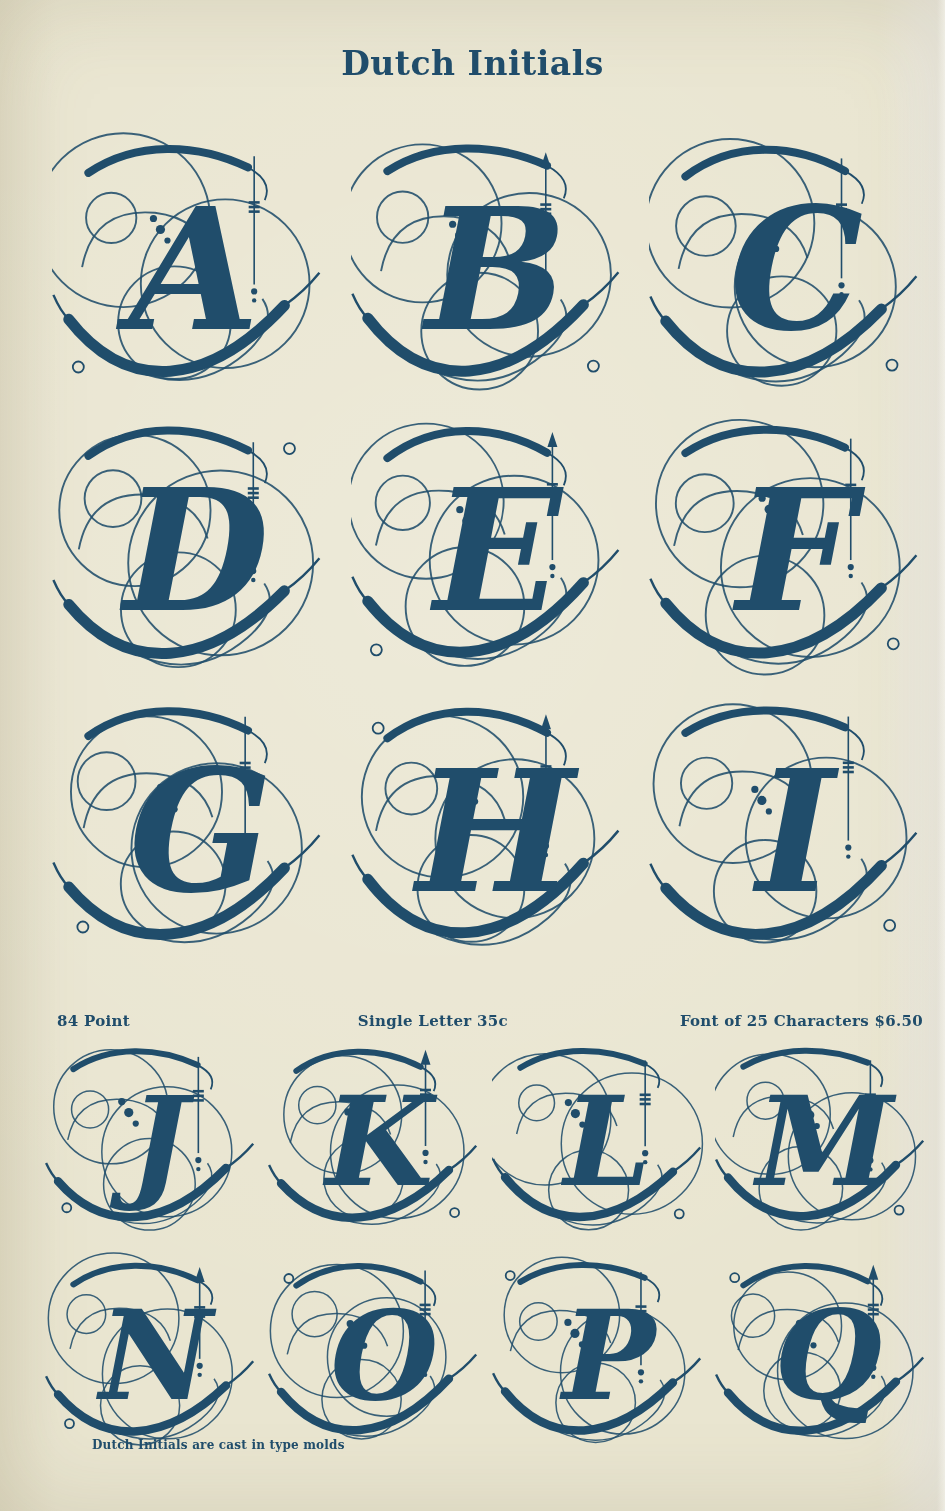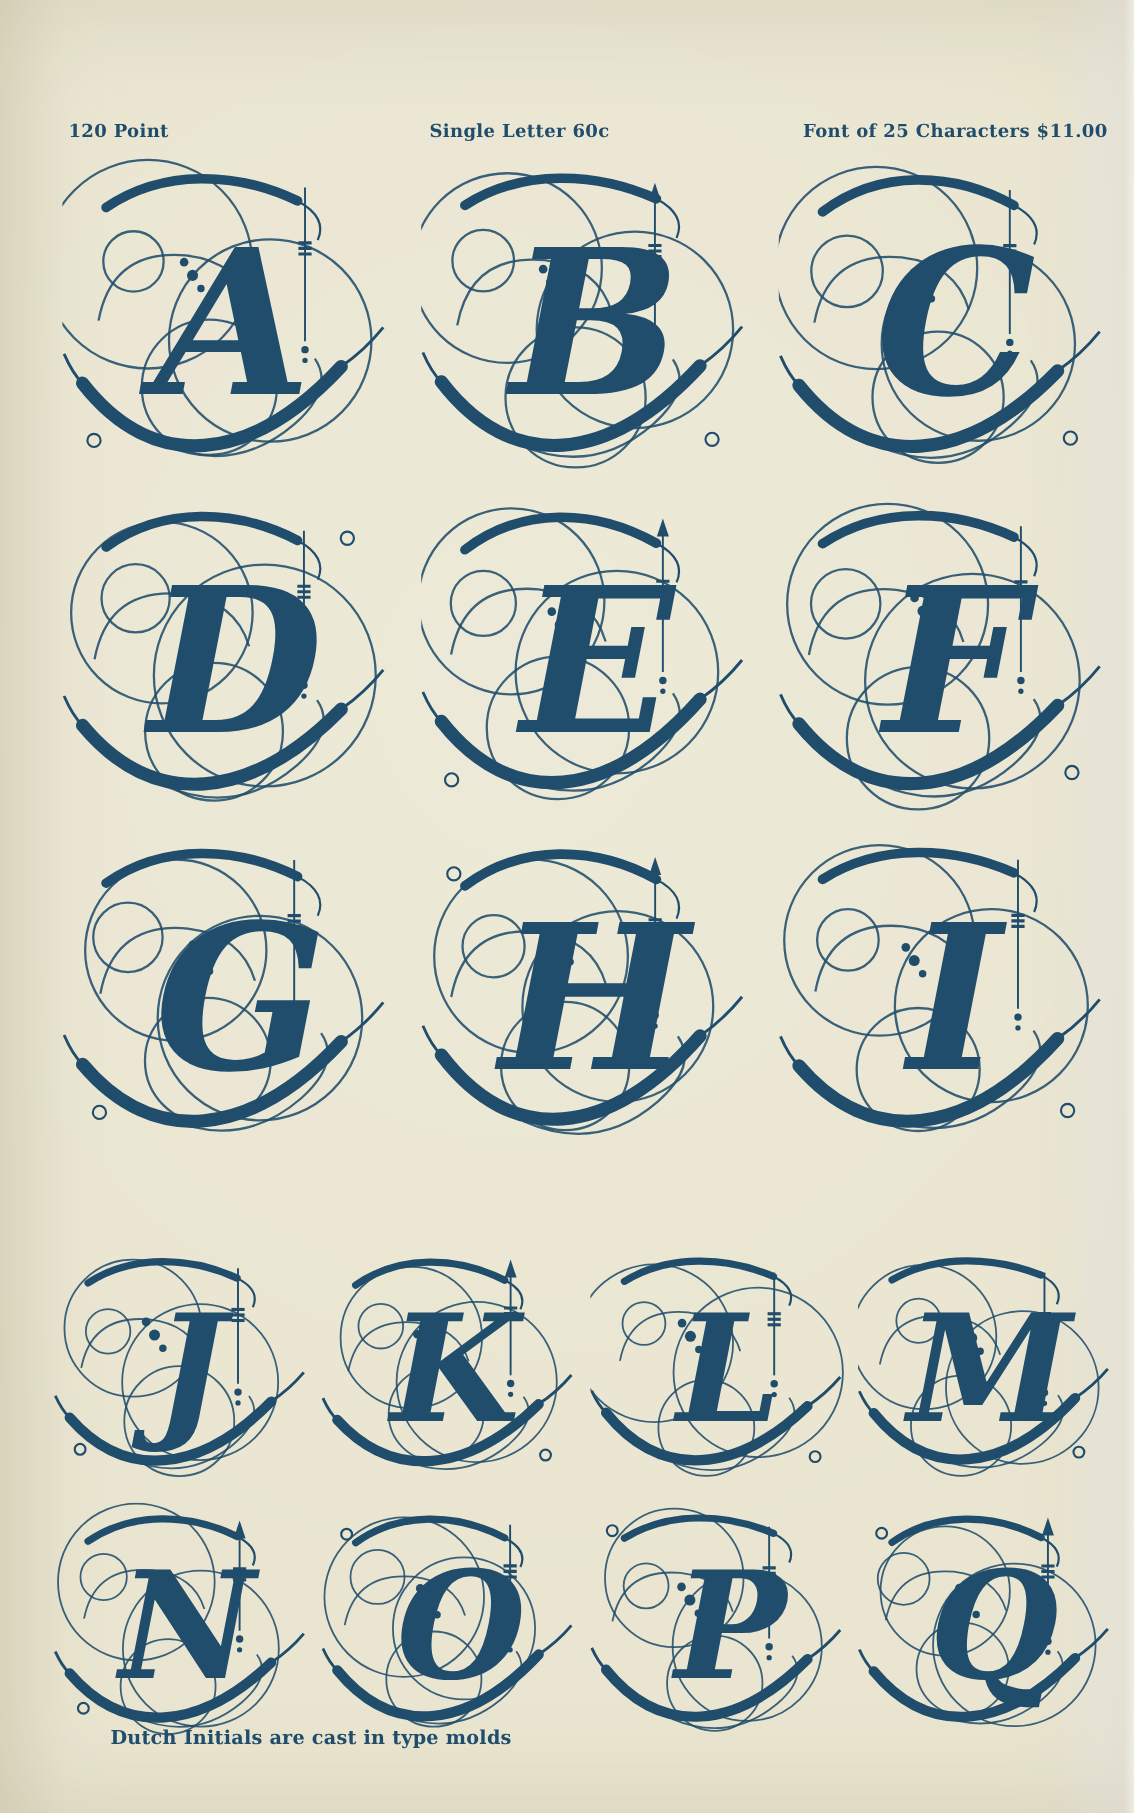--- a/index.html
+++ b/index.html
@@ -27,39 +27,35 @@
   .spec-header .mid{transform:translateX(28px);}
   .grid{position:absolute;}
   .grid-big{top:126px;left:52px;right:16px;}
   .grid-small{top:1032px;left:45px;right:12px;}
   .grid-row{display:flex;justify-content:space-between;align-items:center;}
   .grid-big .grid-row{height:281px;}
   .grid-small .grid-row{height:214px;}
   .cell{position:relative;line-height:0;}
   .footnote{
     position:absolute;left:92px;top:1438px;
-    font-size:16px;font-weight:700;letter-spacing:0.2px;text-align:center;
+    font-size:12px;font-weight:700;letter-spacing:0.2px;text-align:center;
   }
   .pagenum{
     position:absolute;left:0;right:0;top:1431px;text-align:center;
     font-size:20px;
   }
   .edge{position:absolute;top:0;right:0;width:8px;height:100%;
     background:linear-gradient(90deg, rgba(255,255,255,0) 0%, rgba(250,249,242,0.55) 100%);}
 </style>
 </head>
 <body>
 
 <div class="page">
-
-  <div class="spec-header first">
-    <span style="color: rgb(32, 77, 107);">120 Point</span>
-    <span class="mid" style="color: rgb(32, 77, 107);">Single Letter 60c</span>
-    <span style="color: rgb(32, 77, 107);">Font of 25 Characters $11.00</span>
-  </div>
+  <h1 class="title" style="color: rgb(32, 77, 107);">Dutch Initials</h1>
+
 
   <div class="grid grid-big">
       <div class="grid-row">
         <div class="cell"><svg width="280" height="272" viewBox="0 0 280 272" xmlns="http://www.w3.org/2000/svg">
             <circle cx="71.30432358197868" cy="89.15916515149176" r="86.91670685891062" fill="none" stroke="#204d6b" stroke-opacity="0.88" stroke-width="1.9"></circle>
             <circle cx="173.1747463485226" cy="152.74890537064525" r="84.35730363272131" fill="none" stroke="#204d6b" stroke-opacity="0.88" stroke-width="1.9"></circle>
             <circle cx="122.4571179154329" cy="191.67880297467113" r="56.29325603948906" fill="none" stroke="#204d6b" stroke-opacity="0.88" stroke-width="1.9"></circle>
             <circle cx="59.217509258538485" cy="86.85378673229367" r="25.135690183658156" fill="none" stroke="#204d6b" stroke-opacity="0.88" stroke-width="1.9"></circle>
             <path d="M 30.11271909251809,136.18402545712888 q 11.200000000000001,-59.84 72.8,-54.400000000000006 q 44.800000000000004,5.44 56,43.52" fill="none" stroke="#204d6b" stroke-opacity="0.88" stroke-width="1.9"></path>
             <path d="M 81.57709808088839,238.5677515604906 q 61.6,27.200000000000003 112,-16.32 q 33.6,-29.92 16.8,-54.400000000000006" fill="none" stroke="#204d6b" stroke-opacity="0.88" stroke-width="1.9"></path>
@@ -275,20 +271,25 @@
             <circle cx="199.3123077113181" cy="163.5965791385621" r="2.2" fill="#204d6b"></circle>
             <circle cx="105.85624497905374" cy="96.44952475653962" r="3.6" fill="#204d6b"></circle>
             <circle cx="112.85624497905374" cy="107.44952475653962" r="4.6" fill="#204d6b"></circle>
             <circle cx="119.85624497905374" cy="118.44952475653962" r="3.1" fill="#204d6b"></circle>
             <circle cx="240.65472499951719" cy="232.42436279922723" r="5.5" fill="none" stroke="#204d6b" stroke-width="1.8"></circle>
             <text x="146.48579718582332" y="197.72" text-anchor="middle" font-family="DejaVu Serif, serif" font-style="italic" font-weight="700" font-size="168" fill="#204d6b">I</text>
           </svg></div>
       </div>
     </div>
 
+  <div class="spec-header second">
+    <span style="color: rgb(32, 77, 107);">84 Point</span>
+    <span class="mid" style="color: rgb(32, 77, 107);">Single Letter 35c</span>
+    <span style="color: rgb(32, 77, 107);">Font of 25 Characters $6.50</span>
+  </div>
 
   <div class="grid grid-small">
       <div class="grid-row">
         <div class="cell"><svg width="218" height="202" viewBox="0 0 218 202" xmlns="http://www.w3.org/2000/svg">
             <circle cx="65.81556059522553" cy="68.74536811027676" r="57.10138933515176" fill="none" stroke="#204d6b" stroke-opacity="0.88" stroke-width="1.5"></circle>
             <circle cx="121.80285736797376" cy="113.82606076158584" r="64.99607398139312" fill="none" stroke="#204d6b" stroke-opacity="0.88" stroke-width="1.5"></circle>
             <circle cx="104.40752276226878" cy="146.2710615196824" r="45.813102523647245" fill="none" stroke="#204d6b" stroke-opacity="0.88" stroke-width="1.5"></circle>
             <circle cx="45.08703397996724" cy="71.43536183595657" r="18.53821701863781" fill="none" stroke="#204d6b" stroke-opacity="0.88" stroke-width="1.5"></circle>
             <path d="M 22.74017669558525,101.92041417723522 q 8.72,-44.44 56.68,-40.400000000000006 q 34.88,4.04 43.6,32.32" fill="none" stroke="#204d6b" stroke-opacity="0.88" stroke-width="1.5"></path>
             <path d="M 62.20506732501089,177.83229896774515 q 47.96,20.200000000000003 87.2,-12.12 q 26.16,-22.22 13.08,-40.400000000000006" fill="none" stroke="#204d6b" stroke-opacity="0.88" stroke-width="1.5"></path>

